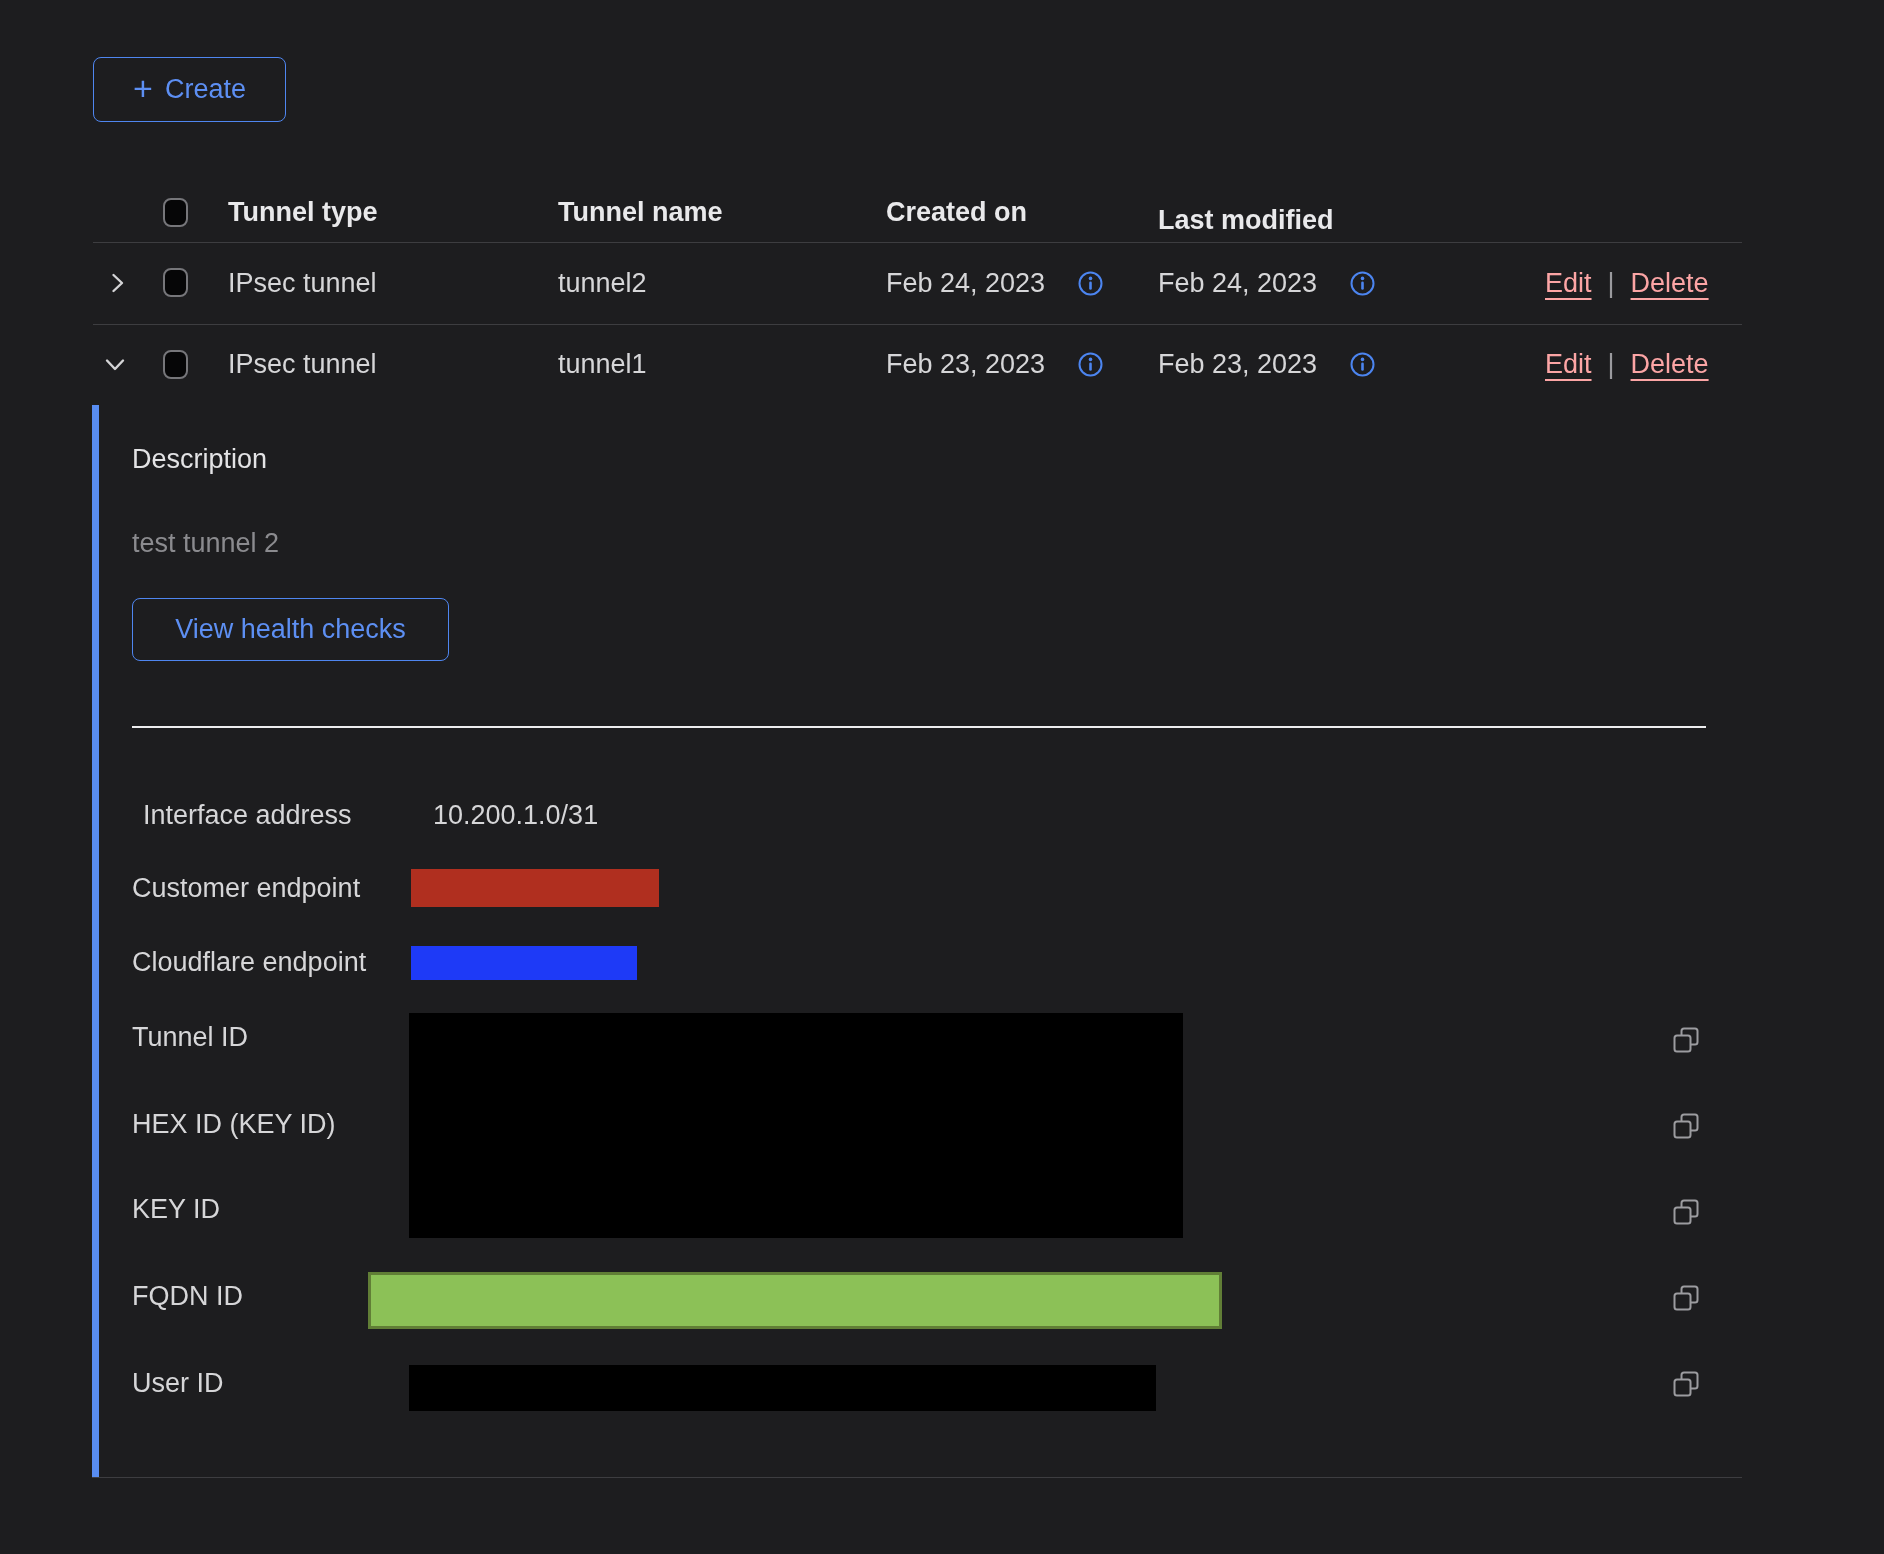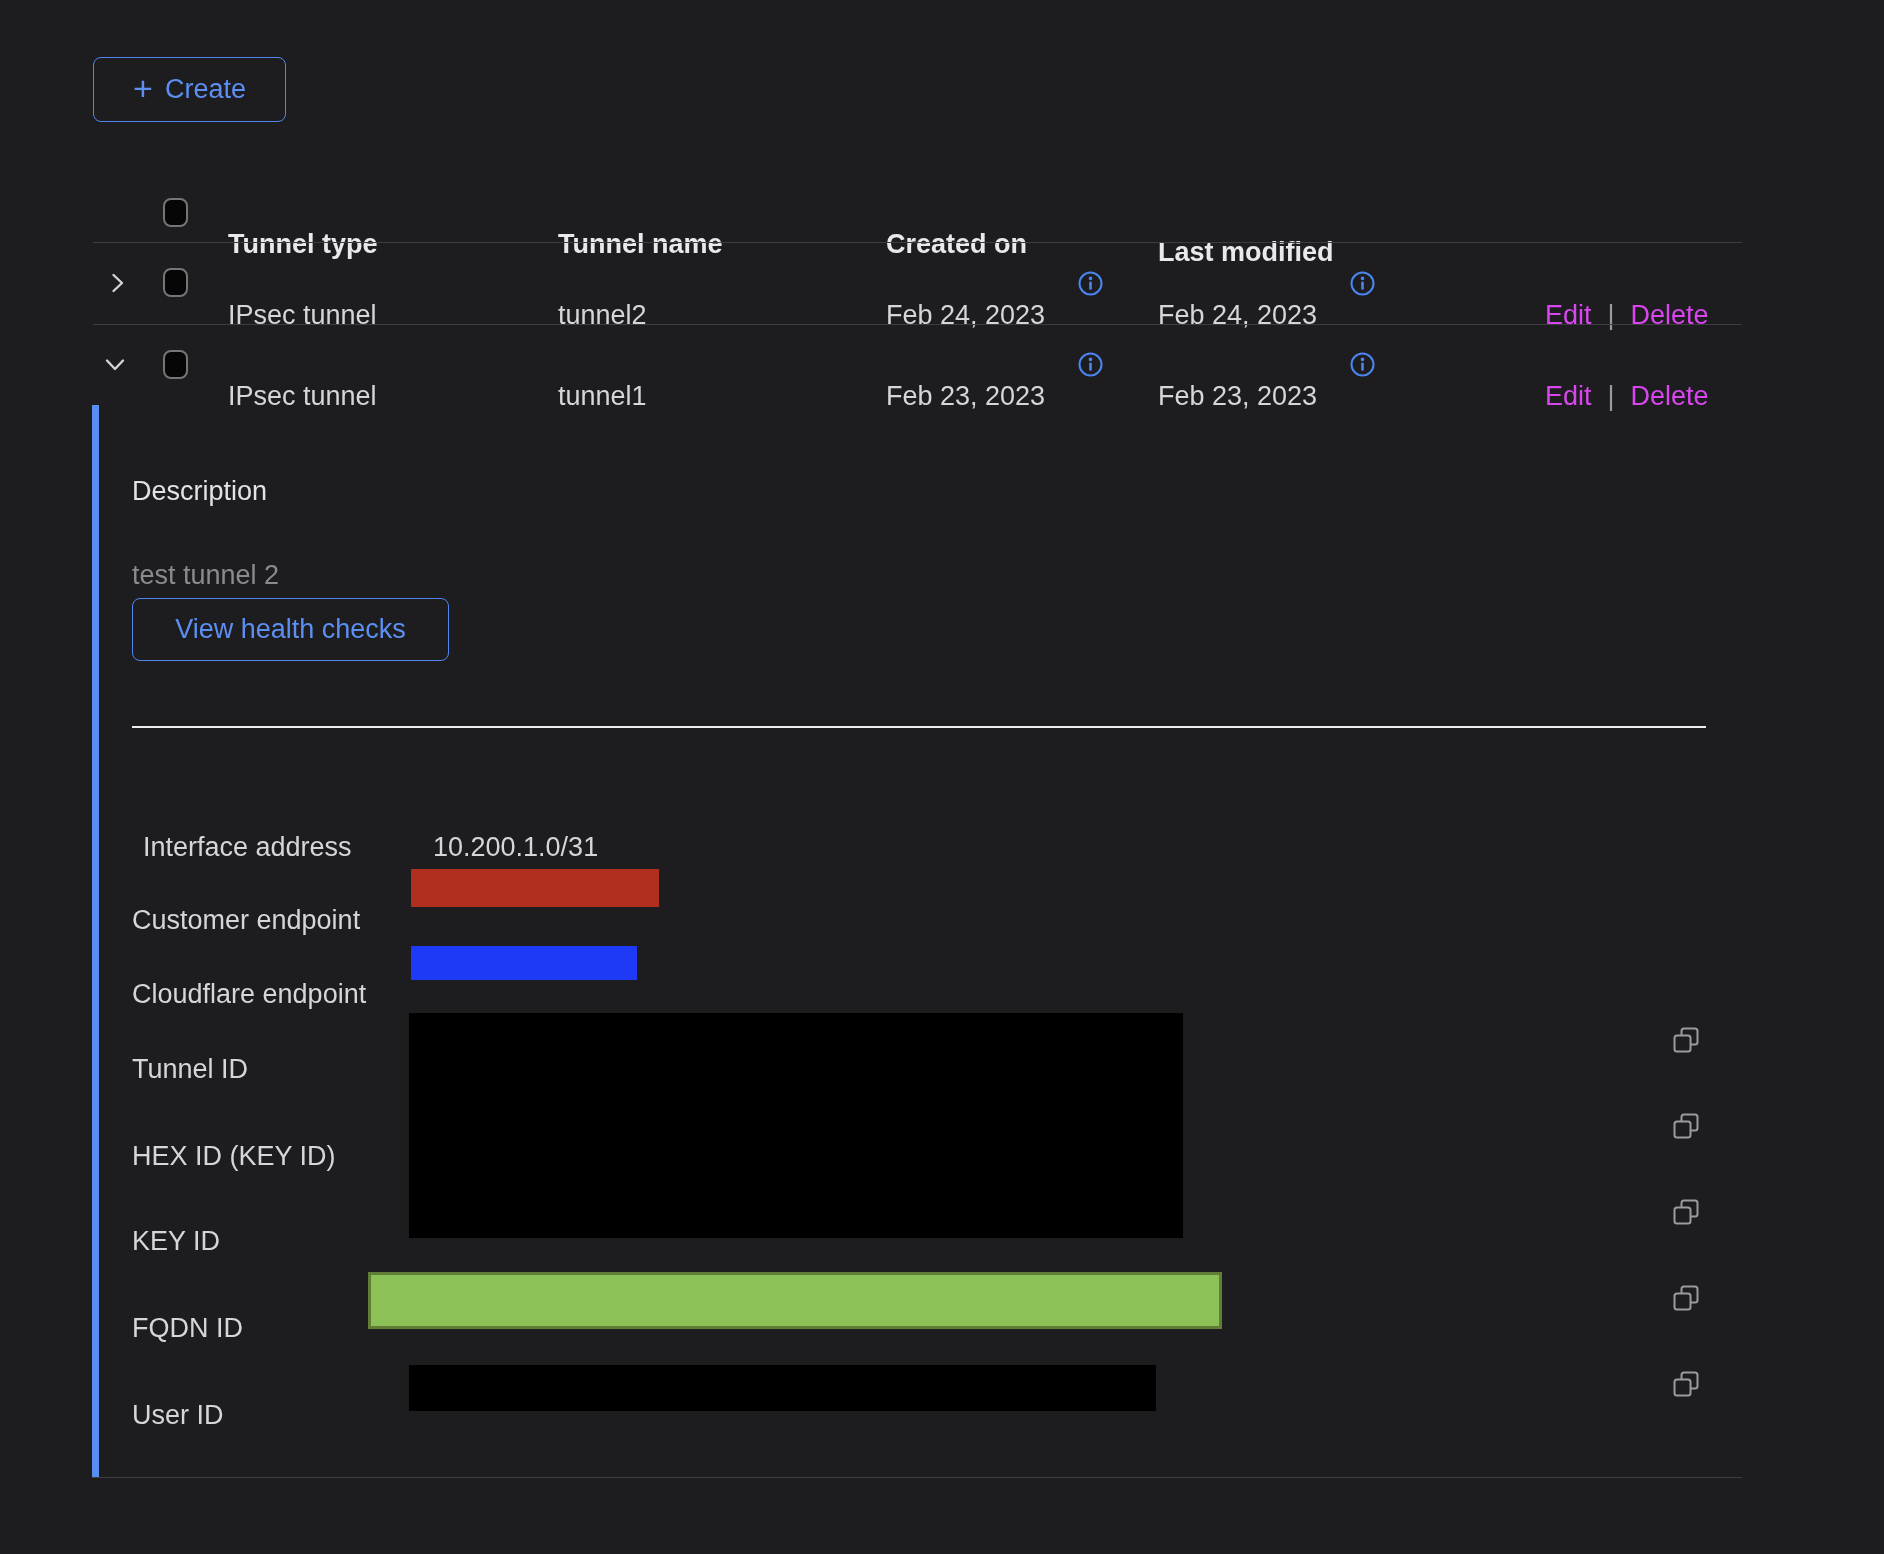--- a/index.html
+++ b/index.html
@@ -3,24 +3,24 @@
 <meta charset="utf-8">
 <style>
   html, body { margin:0; padding:0; background:#1d1d1f; }
   .page {
     position:relative; width:1884px; height:1554px;
     background:#1d1d1f; overflow:hidden;
     font-family:"Liberation Sans", sans-serif;
     color:#d6d6d8;
   }
   .abs { position:absolute; }
-  .txt { font-size:27px; line-height:32px; color:#d6d6d8; white-space:nowrap;margin-top:32px; }
+  .txt { font-size:27px; line-height:32px; color:#d6d6d8; white-space:nowrap; }
   .hdr { font-weight:700; color:#e9e9eb; }
   .dim { color:#8b8b8f; }
-  .link { color:#d946ef; text-underline-offset:6px; text-decoration-thickness:1.5px; cursor:pointer; }
+  .link { color:#fca5a5; text-decoration:underline; text-underline-offset:6px; text-decoration-thickness:1.5px; cursor:pointer; }
   .sep  { color:#9a9a9e; }
   .btn-outline {
     box-sizing:border-box; border:1.5px solid #4f86f0; border-radius:8px;
     background:transparent; color:#5d8ff3; font-family:inherit; font-size:27px;
     display:flex; align-items:center; justify-content:center; gap:12px; cursor:pointer;
   }
   .plus { font-size:34px; font-weight:300; line-height:1; transform:translateY(-2px); }
   .checkbox {
     box-sizing:border-box; width:25px; height:29px;
     border:2px solid #76767a; border-radius:8px; background:#060607; cursor:pointer;

